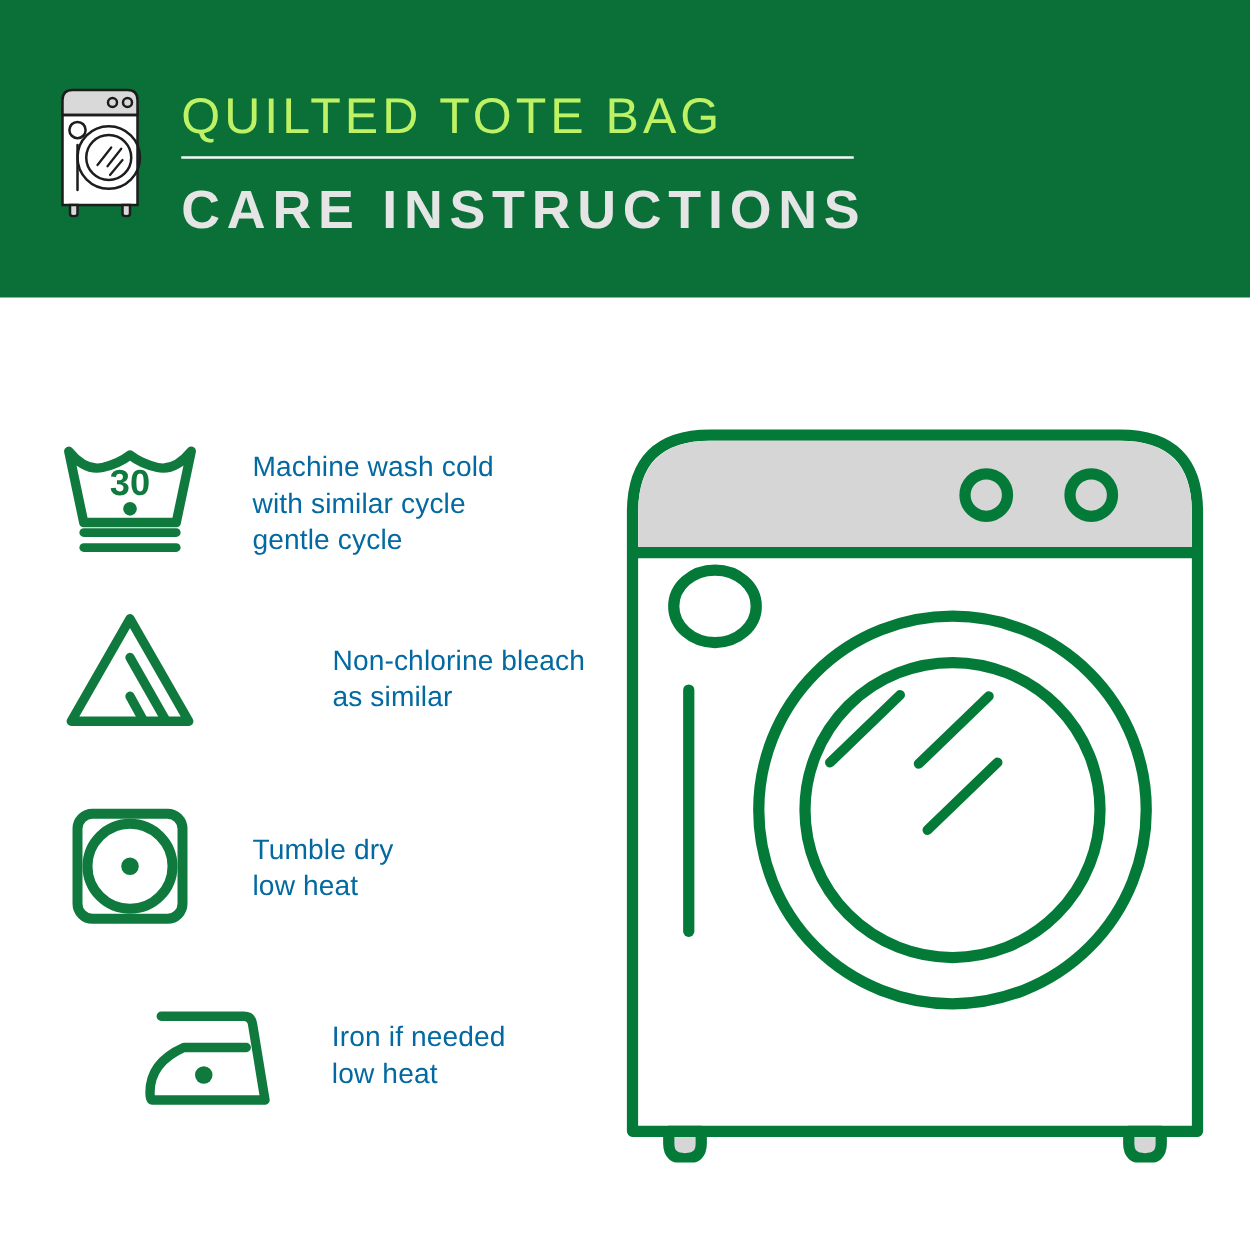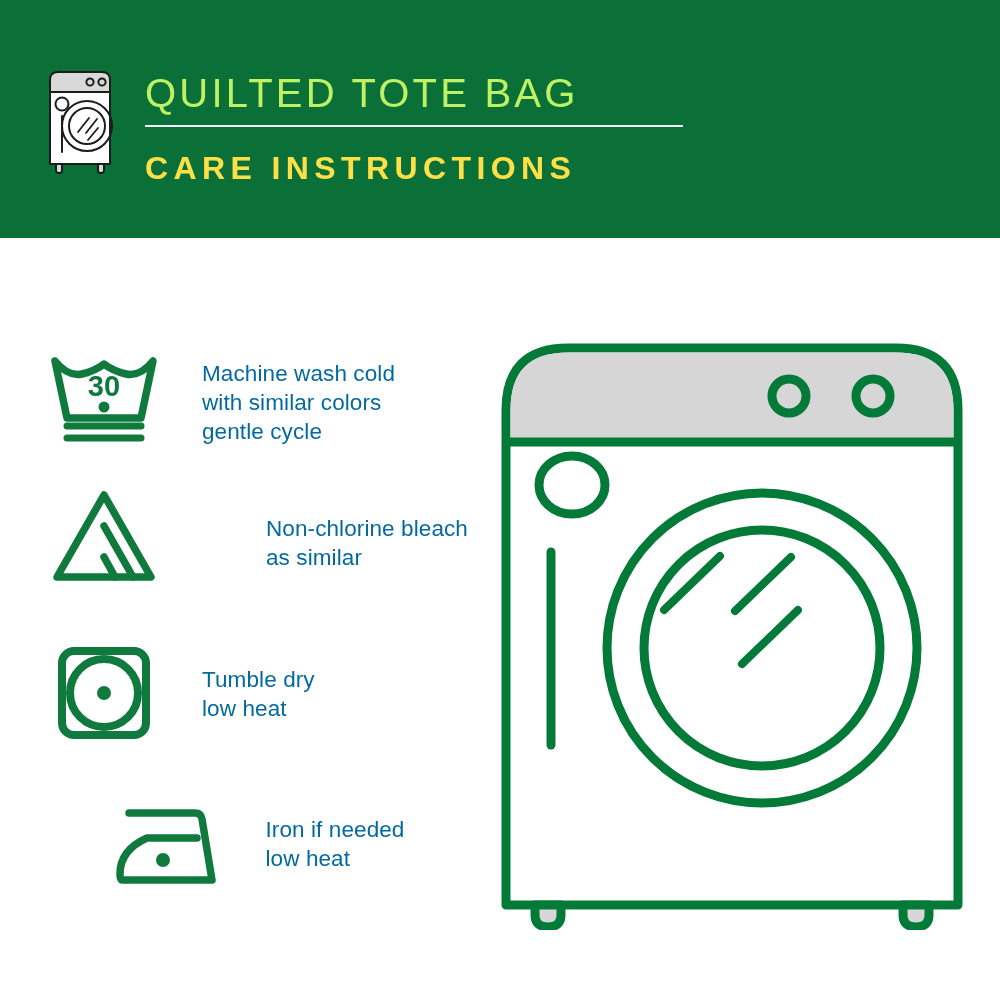--- a/index.html
+++ b/index.html
@@ -52,23 +52,23 @@
     white-space: nowrap;
   }
   .title-rule {
     width: 538px;
     height: 2px;
     background: #ffffff;
     margin: 7px 0 8px 0;
     opacity: 0.95;
   }
   .title-sub {
-    color: #fde047;
-    font-family: "Liberation Sans", sans-serif;
-    font-size: 32px;
+    color: #e5e5e5;
+    font-family: "Liberation Sans", sans-serif;
+    font-size: 43px;
     font-weight: 700;
     letter-spacing: 5.4px;
     line-height: 50px;
     white-space: nowrap;
     margin-top: 16px;
   }
 
   
   .care-list {
     position: absolute;
@@ -170,21 +170,21 @@
             <path d="M7 15 Q20 31 34 28 Q47 25 56 18 Q65 25 78 28 Q92 31 105 15 L93 72 L19 72 Z"></path>
           </g>
           <line x1="19" y1="80" x2="93" y2="80" stroke="#107A3E" stroke-width="7" stroke-linecap="round"></line>
           <line x1="19" y1="92" x2="93" y2="92" stroke="#107A3E" stroke-width="7" stroke-linecap="round"></line>
           <text x="56" y="50" text-anchor="middle" font-family="Liberation Sans, sans-serif" font-size="29" font-weight="700" fill="#107A3E">30</text>
           <circle cx="56" cy="61" r="5.5" fill="#107A3E"></circle>
         </svg>
       </div>
       <div class="care-text">
         <span class="line">Machine wash cold</span>
-        <span class="line">with similar colors</span>
+        <span class="line">with similar cycle</span>
         <span class="line">gentle cycle</span>
       </div>
     </div>
 
     <div class="care-row r1">
       <div class="care-symbol">
         <svg viewBox="0 0 112 100" width="112" height="100" xmlns="http://www.w3.org/2000/svg">
           <g fill="none" stroke="#107A3E" stroke-width="7.5" stroke-linecap="round" stroke-linejoin="round">
             <path d="M56 9 L103 91 L9 91 Z"></path>
             <line x1="56" y1="40" x2="85" y2="91"></line>

